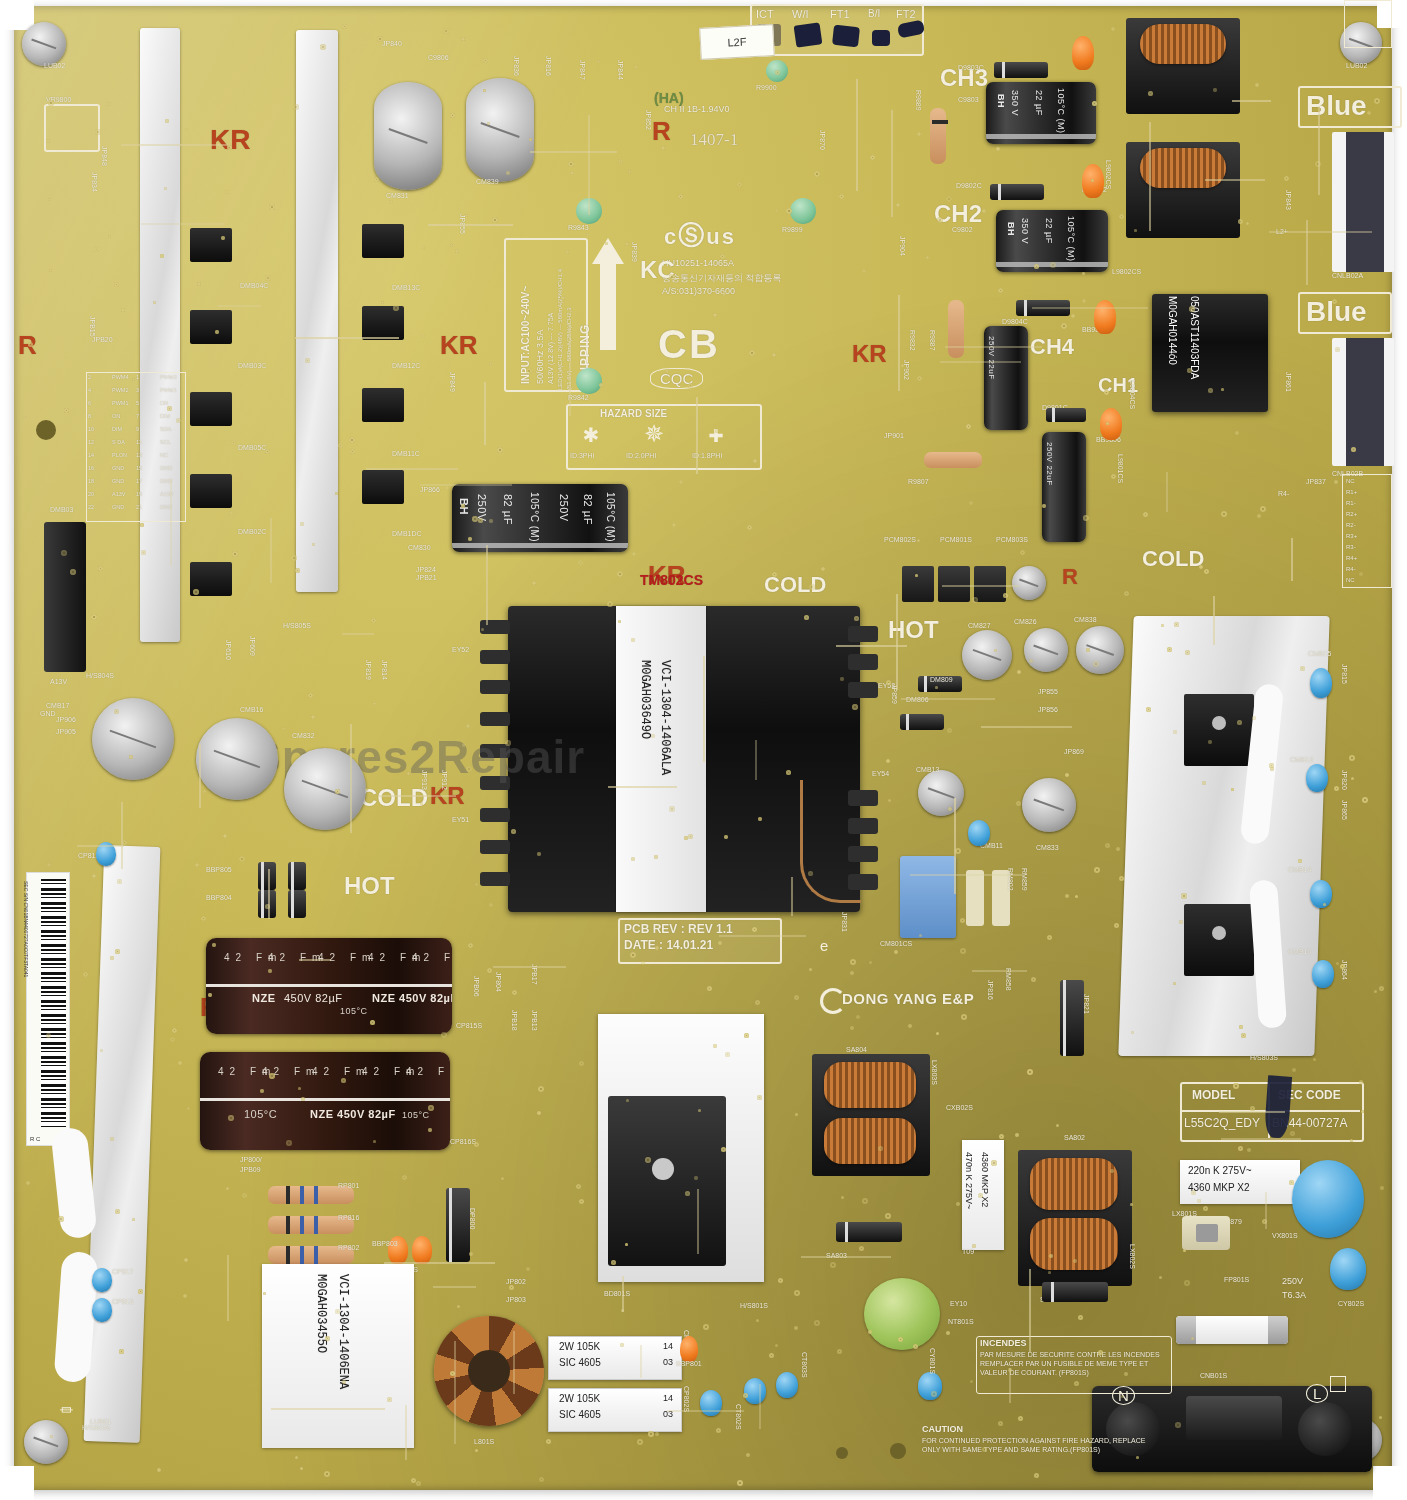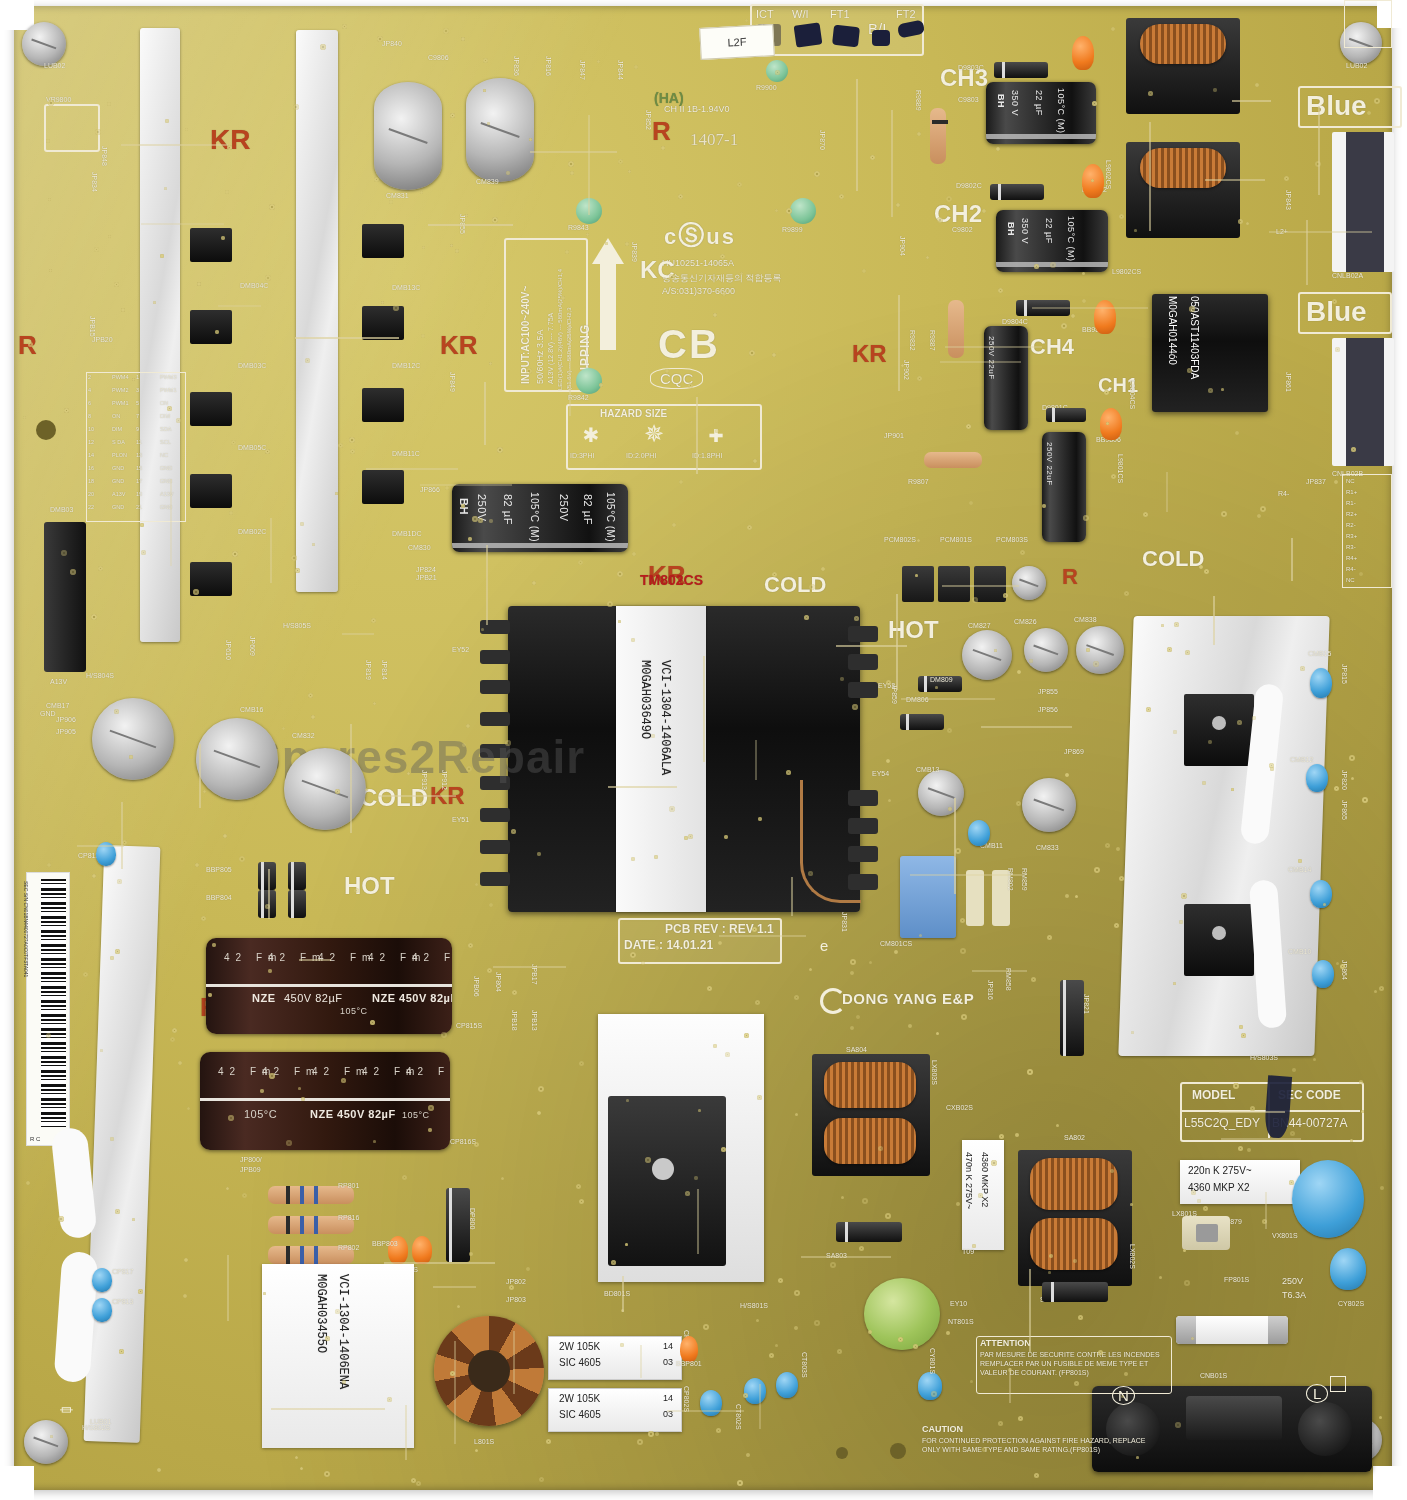--- a/index.html
+++ b/index.html
@@ -105,21 +105,21 @@
   <div class="hole" style="left:890px;top:1443px;width:16px;height:16px;"></div>
   <div class="hole" style="left:836px;top:1447px;width:12px;height:12px;"></div>
 
   <div class="silk tiny" style="left:44px;top:62px;">LUB02</div>
   <div class="silk tiny" style="left:1346px;top:62px;">LUB02</div>
 
   <div class="box" style="left:750px;top:4px;width:170px;height:48px;background:rgba(255,255,255,.1);"></div>
   <div class="silk tiny" style="left:756px;top:8px;font-size:11px;">ICT</div>
   <div class="silk tiny" style="left:792px;top:8px;font-size:11px;">W/I</div>
   <div class="silk tiny" style="left:830px;top:8px;font-size:11px;">FT1</div>
-  <div class="silk tiny" style="left:868px;top:20px;font-size:15px;">B/I</div>
+  <div class="silk tiny" style="left:868px;top:8px;font-size:10px;">B/I</div>
   <div class="silk tiny" style="left:896px;top:8px;font-size:11px;">FT2</div>
   <div style="position:absolute;left:795px;top:24px;width:26px;height:22px;background:#1b1f3a;border-radius:3px;transform:rotate(-8deg);"></div>
   <div style="position:absolute;left:833px;top:26px;width:26px;height:20px;background:#1b1f3a;border-radius:4px;transform:rotate(6deg);"></div>
   <div style="position:absolute;left:872px;top:30px;width:18px;height:16px;background:#1b1f3a;border-radius:4px;"></div>
   <div style="position:absolute;left:898px;top:22px;width:26px;height:14px;background:#1b1f3a;border-radius:6px;transform:rotate(-12deg);"></div>
   <div style="position:absolute;left:757px;top:24px;width:24px;height:22px;background:#6a6450;border-radius:3px;opacity:.8;"></div>
   <div class="label" style="left:700px;top:26px;width:72px;height:30px;transform:rotate(-3deg);">L2F</div>
 
   <div class="heatsink" style="left:140px;top:28px;width:40px;height:614px;border-radius:3px;"></div>
   <div class="heatsink" style="left:296px;top:30px;width:42px;height:562px;border-radius:3px;"></div>
@@ -613,21 +613,21 @@
   <div class="silk tiny" style="left:740px;top:1302px;">H/S801S</div>
   <div class="silk tiny vert" style="left:538px;top:964px;transform:rotate(90deg);">JPB17</div>
   <div class="silk tiny vert" style="left:518px;top:1010px;transform:rotate(90deg);">JPB18</div>
   <div class="silk tiny vert" style="left:538px;top:1010px;transform:rotate(90deg);">JPB13</div>
   <div class="silk tiny vert" style="left:480px;top:976px;transform:rotate(90deg);">JPB06</div>
   <div class="silk tiny vert" style="left:502px;top:972px;transform:rotate(90deg);">JP804</div>
   <div class="silk tiny" style="left:506px;top:1278px;">JP802</div>
   <div class="silk tiny" style="left:506px;top:1296px;">JP803</div>
 
   <div class="box" style="left:618px;top:918px;width:160px;height:42px;background:rgba(255,255,255,.06);"></div>
-  <div class="silk" style="left:624px;top:922px;font-size:12px;font-weight:bold;margin-left:41px;">PCB REV : REV 1.1</div>
+  <div class="silk" style="left:624px;top:922px;font-size:12px;font-weight:bold;">PCB REV : REV 1.1</div>
   <div class="silk" style="left:624px;top:938px;font-size:12px;font-weight:bold;">DATE : 14.01.21</div>
 
   <div class="silk" style="left:842px;top:990px;font-size:15px;font-weight:bold;letter-spacing:.5px;">DONG YANG E&amp;P</div>
   <div style="position:absolute;left:820px;top:988px;width:20px;height:20px;border-radius:50%;border:3px solid #f3efdc;border-right-color:transparent;"></div>
   <div style="position:absolute;left:820px;top:930px;width:28px;height:26px;color:#f3efdc;font-size:22px;">ₑ</div>
 
   <div class="coilcore" style="left:812px;top:1054px;width:118px;height:122px;border-radius:3px;"></div>
   <div class="copper" style="left:824px;top:1062px;width:92px;height:46px;border-radius:18px;"></div>
   <div class="copper" style="left:824px;top:1118px;width:92px;height:46px;border-radius:18px;"></div>
   <div class="silk tiny" style="left:846px;top:1046px;">SA804</div>
@@ -692,21 +692,21 @@
   <div style="position:absolute;left:1092px;top:1386px;width:280px;height:86px;background:linear-gradient(180deg,#2a2a2a,#0d0d0d);border-radius:6px;box-shadow:0 2px 5px rgba(0,0,0,.5);"></div>
   <div style="position:absolute;left:1106px;top:1402px;width:54px;height:54px;border-radius:50%;background:radial-gradient(circle at 40% 35%,#4a4a4a,#0a0a0a);"></div>
   <div style="position:absolute;left:1298px;top:1402px;width:54px;height:54px;border-radius:50%;background:radial-gradient(circle at 40% 35%,#4a4a4a,#0a0a0a);"></div>
   <div style="position:absolute;left:1186px;top:1396px;width:96px;height:44px;background:linear-gradient(180deg,#4a4a4a,#1a1a1a);border-radius:4px;"></div>
   <div class="silk" style="left:1112px;top:1386px;font-size:15px;border:1.5px solid #f3efdc;border-radius:50%;padding:0 5px;">N</div>
   <div class="silk" style="left:1306px;top:1384px;font-size:15px;border:1.5px solid #f3efdc;border-radius:50%;padding:0 6px;">L</div>
   <div class="silk tiny" style="left:1200px;top:1372px;">CNB01S</div>
   <div style="position:absolute;left:1330px;top:1376px;width:14px;height:14px;border:1.5px solid #f3efdc;"></div>
 
   <div class="box" style="left:976px;top:1336px;width:194px;height:56px;border-width:1.5px;"></div>
-  <div class="silk" style="left:980px;top:1338px;font-size:9px;font-weight:bold;">ATTENTION</div>
+  <div class="silk" style="left:980px;top:1338px;font-size:9px;font-weight:bold;">INCENDES</div>
   <div class="silk" style="left:980px;top:1350px;font-size:7px;width:186px;white-space:normal;line-height:9px;">PAR MESURE DE SECURITE CONTRE LES INCENDES REMPLACER PAR UN FUSIBLE DE MEME TYPE ET VALEUR DE COURANT. (FP801S)</div>
 
   <div class="silk" style="left:922px;top:1424px;font-size:9px;font-weight:bold;">CAUTION</div>
   <div class="silk" style="left:922px;top:1436px;font-size:7px;width:240px;white-space:normal;line-height:9px;">FOR CONTINUED PROTECTION AGAINST FIRE HAZARD, REPLACE ONLY WITH SAME TYPE AND SAME RATING.(FP801S)</div>
 
   <div style="position:absolute;left:26px;top:872px;width:42px;height:272px;background:#fbfbf6;border:1px solid #ddd;">
     <div style="position:absolute;left:14px;top:6px;right:3px;bottom:18px;
       background:repeating-linear-gradient(180deg,#111 0 2px,#fff 2px 4px,#111 4px 5px,#fff 5px 9px,#111 9px 12px,#fff 12px 14px);"></div>
     <div style="position:absolute;left:2px;top:8px;font-size:5px;color:#333;transform:rotate(90deg);transform-origin:left top;white-space:nowrap;">SEC S/N  CN01BN4400727A0C0TF3TA041</div>
     <div style="position:absolute;left:3px;bottom:3px;font-size:6px;color:#333;">R C</div>

